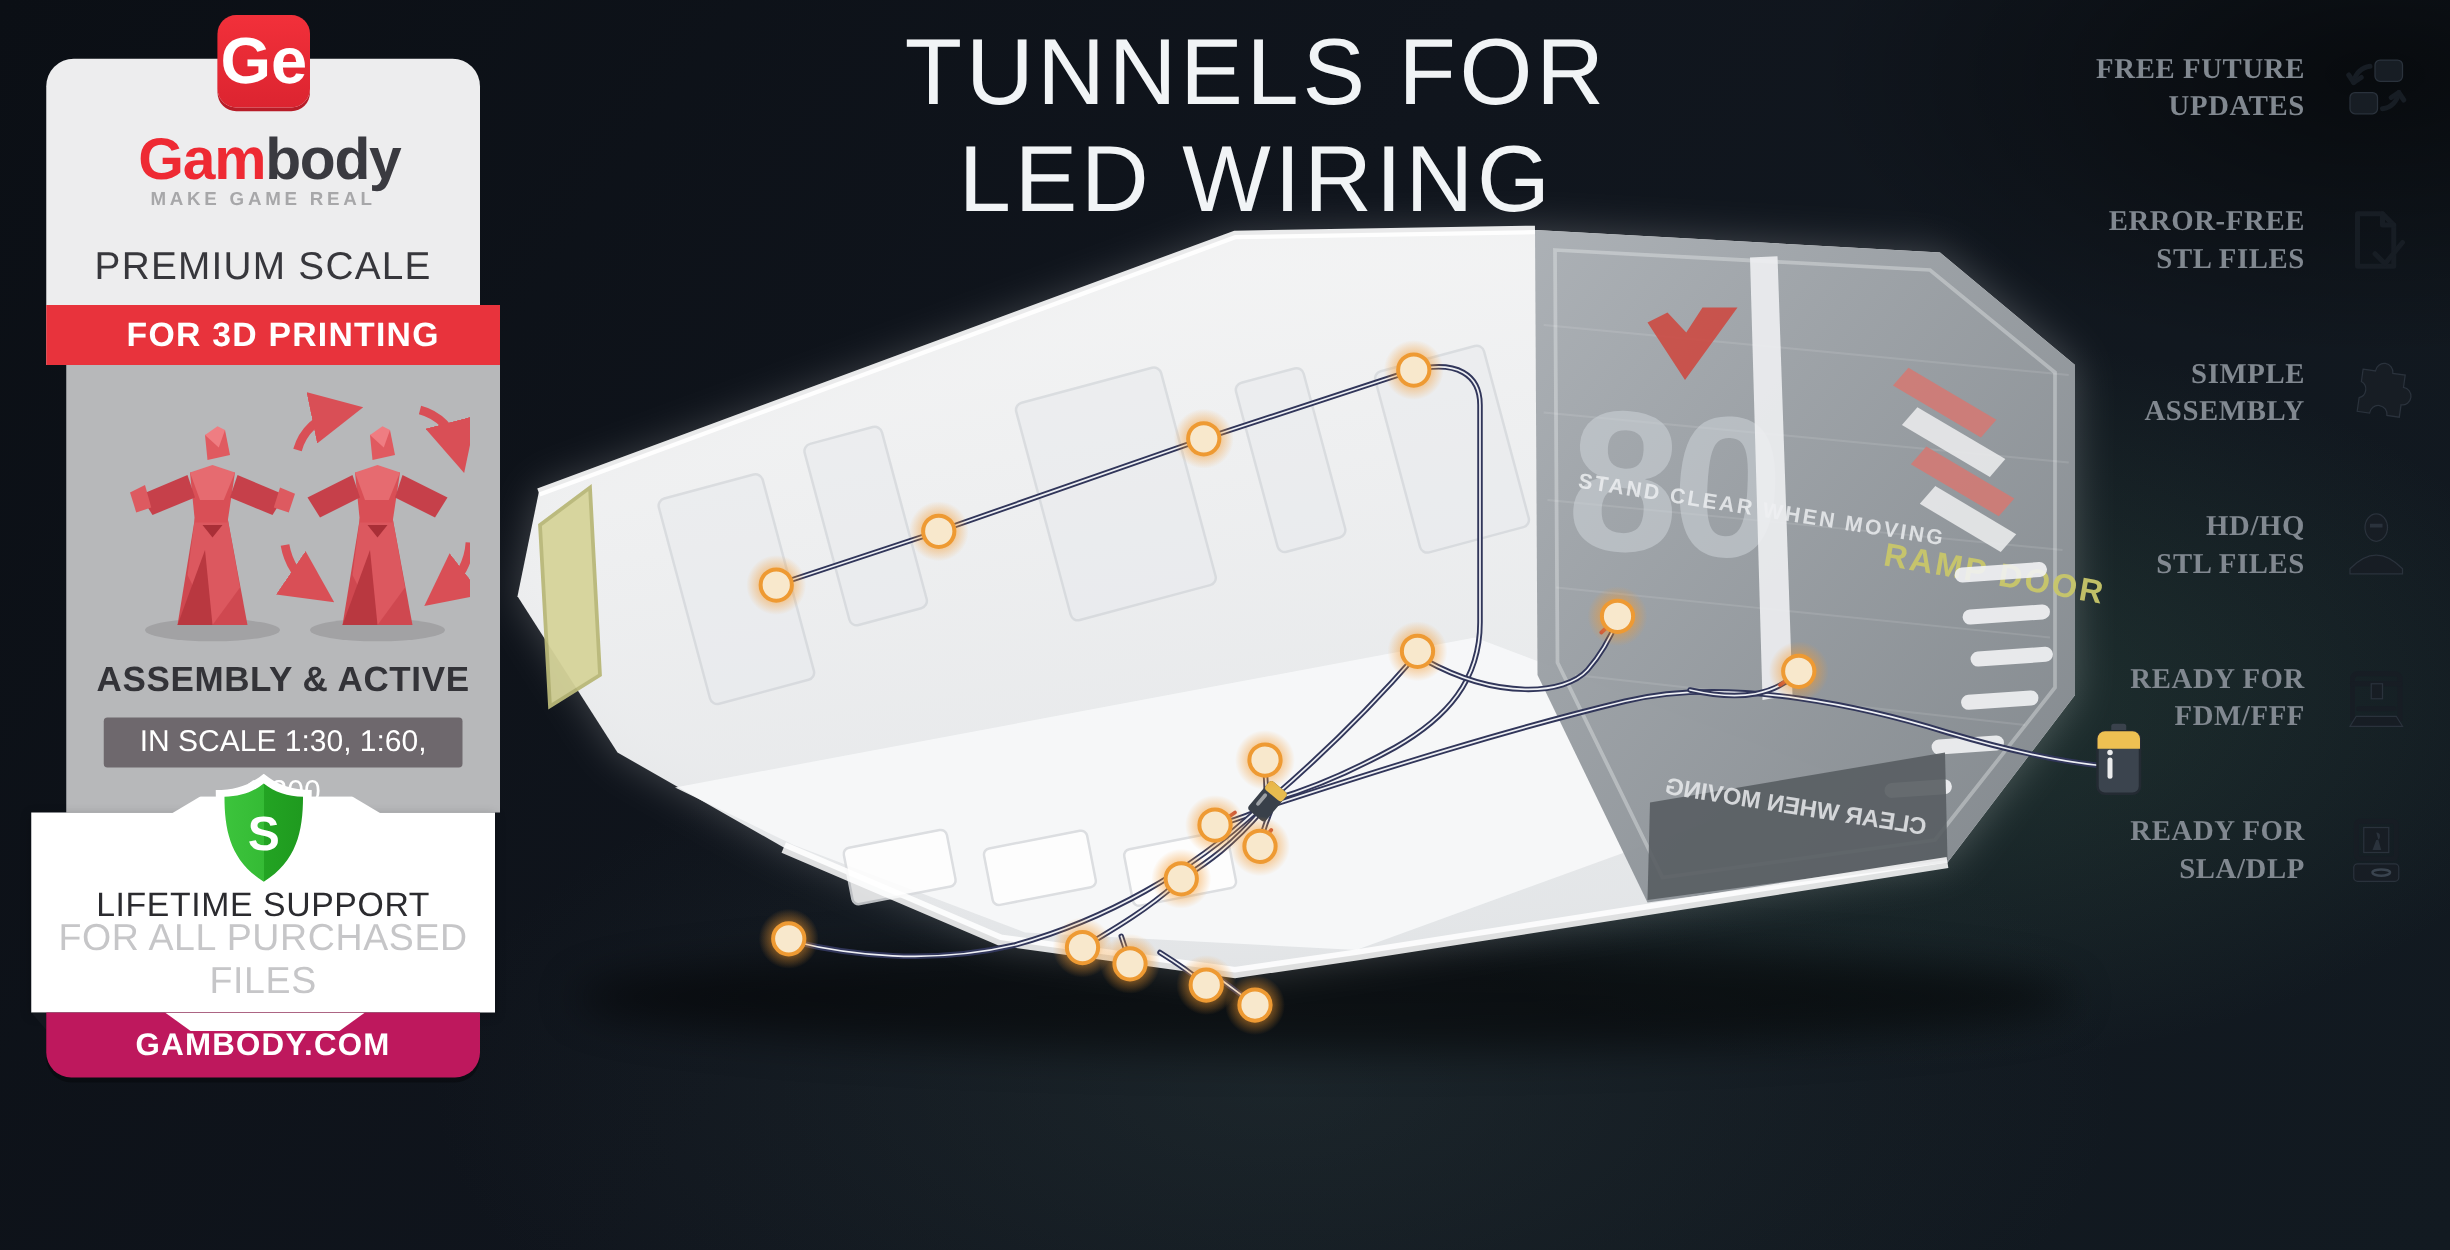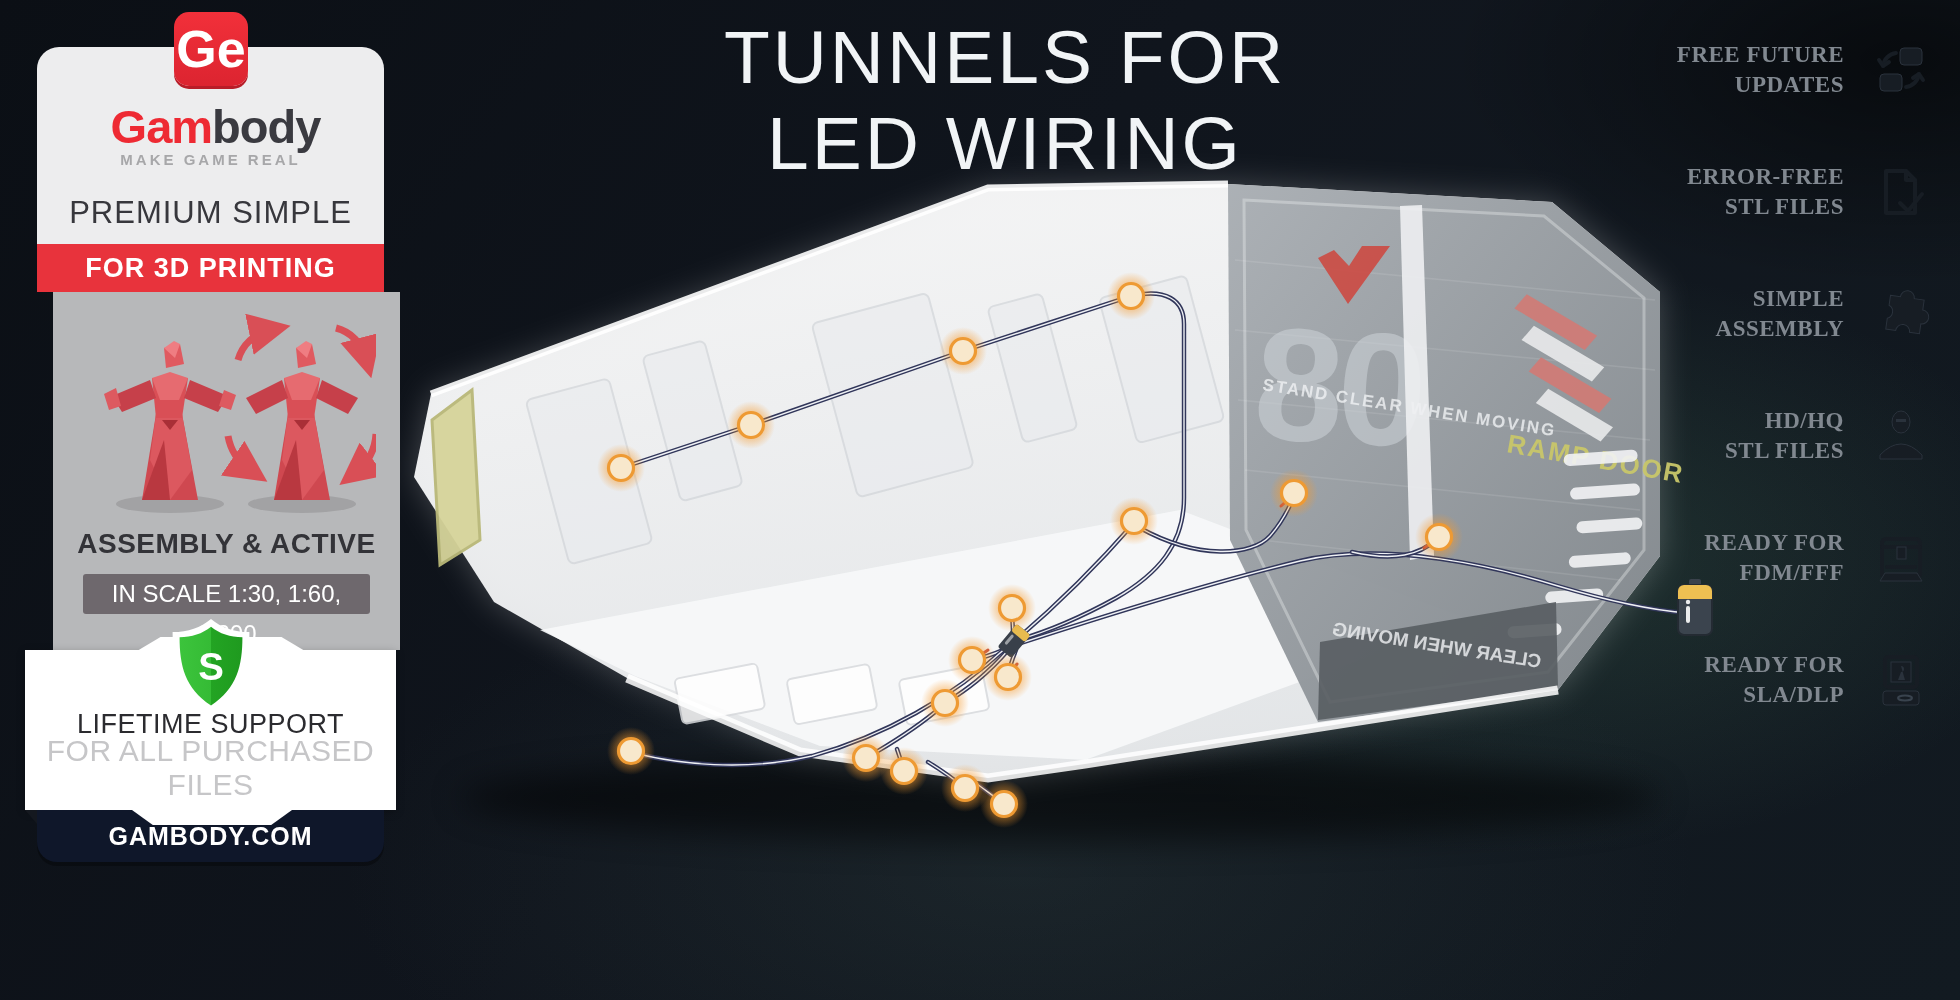--- a/index.html
+++ b/index.html
@@ -18,35 +18,35 @@
   
   .promo-card{position:absolute;left:37px;top:47px;width:347px;height:815px;}
   .card-top{position:absolute;left:0;top:0;width:347px;height:245px;background:#ededee;border-radius:22px 22px 0 0;}
   .logo{position:absolute;left:137px;top:-35px;width:74px;height:74px;background:linear-gradient(#f2303a,#dc2430);
     border-radius:15px;box-shadow:0 3px 0 #b81d28;text-align:center;line-height:74px;color:#fff;font-size:52px;font-weight:bold;z-index:5;}
   .brand{position:absolute;left:0;top:52px;width:100%;text-align:center;font-size:47px;font-weight:bold;letter-spacing:-1px;color:#3a3a40;}
   .brand .red{color:#ee2a33;margin-left:10px;}
   .tagline{position:absolute;left:0;top:104px;width:100%;text-align:center;font-size:15px;letter-spacing:3px;color:#a7a7a9;font-weight:bold;}
   .premium{position:absolute;left:0;top:148px;width:100%;text-align:center;font-size:31px;color:#37373c;letter-spacing:1px;}
   .banner-3d{position:absolute;left:0;top:197px;width:347px;height:48px;background:#e8333c;
-    color:#fff;font-size:27px;font-weight:bold;text-align:center;line-height:48px;letter-spacing:1px;}
+    color:#fff;font-size:27px;font-weight:bold;text-align:center;line-height:48px;letter-spacing:1px;padding-left:16px;}
   .card-gray{position:absolute;left:16px;top:245px;width:347px;height:358px;background:#b7b8ba;}
   .figures{position:absolute;left:23px;top:8px;}
   .assembly{position:absolute;left:0;top:236px;width:100%;text-align:center;font-size:28px;font-weight:bold;color:#333338;letter-spacing:0.5px;}
   .scale-badge{position:absolute;left:30px;top:282px;width:287px;height:40px;background:#6e686d;border-radius:3px;
     color:#fff;font-size:24px;text-align:center;line-height:40px;}
   .white-panel{position:absolute;left:-12px;top:603px;width:371px;height:160px;background:#fff;box-shadow:0 2px 8px rgba(0,0,0,0.25);}
   .white-panel::before{content:"";position:absolute;left:112px;top:-13px;width:168px;height:14px;background:#fff;
     clip-path:polygon(0 100%,14% 0,86% 0,100% 100%);}
   .white-panel::after{content:"";position:absolute;left:0;bottom:-14px;width:12px;height:14px;background:#14181f;
     clip-path:polygon(0 0,100% 0,100% 100%);}
   .shield-wrap{position:absolute;left:130px;top:572px;width:88px;height:96px;z-index:6;}
   .support{position:absolute;left:0;top:662px;width:100%;text-align:center;font-size:27px;color:#2b2b2f;letter-spacing:0.5px;z-index:7;}
   .support-sub{position:absolute;left:0;top:687px;width:100%;text-align:center;font-size:30px;color:#c6c6c8;letter-spacing:0.5px;z-index:7;}
-  .red-banner{position:absolute;left:0;top:763px;width:347px;height:52px;background:#0f172a;border-radius:0 0 20px 20px;box-shadow:0 4px 0 rgba(0,0,0,0.3);}
+  .red-banner{position:absolute;left:0;top:763px;width:347px;height:52px;background:#be185d;border-radius:0 0 20px 20px;box-shadow:0 4px 0 rgba(0,0,0,0.3);}
   .red-banner::before{content:"";position:absolute;left:95px;top:0;width:160px;height:15px;background:#fff;
     clip-path:polygon(0 0,100% 0,87% 100%,13% 100%);}
   .website{position:absolute;left:0;top:12px;width:100%;text-align:center;color:#fff;font-size:25px;font-weight:bold;letter-spacing:1px;}
   
   .features{position:absolute;right:30px;top:40px;display:flex;flex-direction:column;gap:62px;}
   .feature{display:flex;align-items:center;gap:28px;font-family:Liberation Serif, serif;}
   .feature-text{width:232px;text-align:right;font-size:23px;font-weight:bold;color:#818890;line-height:30px;letter-spacing:0.5px;}
   .feature-icon{width:58px;height:58px;flex:0 0 58px;}
   .feature-icon svg{width:58px;height:58px;}
   .ficon{fill:#171d24;stroke:#2a323c;stroke-width:1;}
@@ -305,21 +305,21 @@
 
 <div class="title">
   <div>TUNNELS FOR</div>
   <div>LED WIRING</div>
 </div>
 
 <div class="promo-card">
   <div class="card-top">
     <div class="brand"><span class="red">Gam</span><span>body</span></div>
     <div class="tagline">MAKE GAME REAL</div>
-    <div class="premium">PREMIUM SIMPLE</div>
+    <div class="premium">PREMIUM SCALE</div>
   </div>
   <div class="logo">Ge</div>
   <div class="banner-3d">FOR 3D PRINTING</div>
 
   <div class="card-gray">
 
     <svg class="figures" width="300" height="228" viewBox="0 0 300 228">
       <defs>
         <marker id="ah" markerWidth="6" markerHeight="6" refX="3" refY="3" orient="auto">
           <path d="M0,0 L6,3 L0,6 Z" fill="#d94f56"></path>

